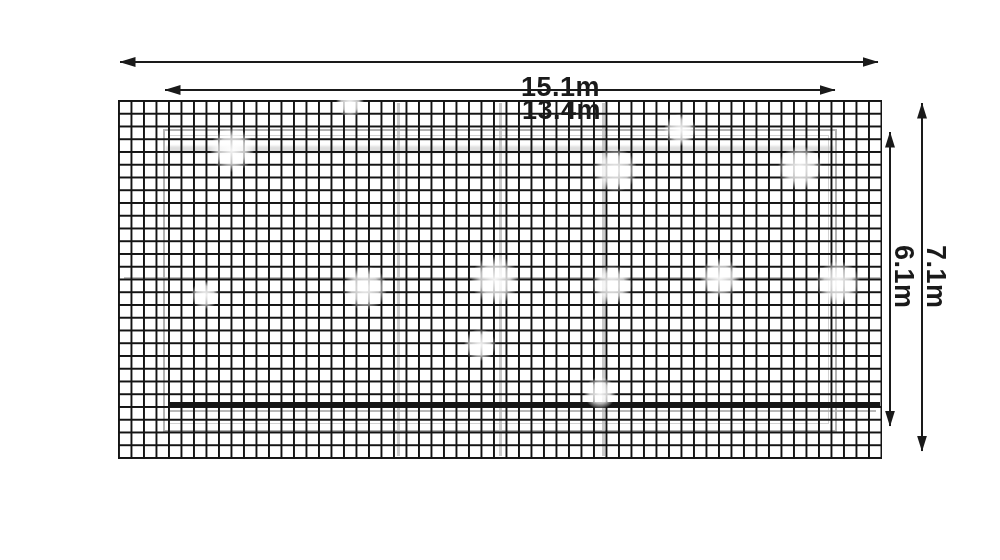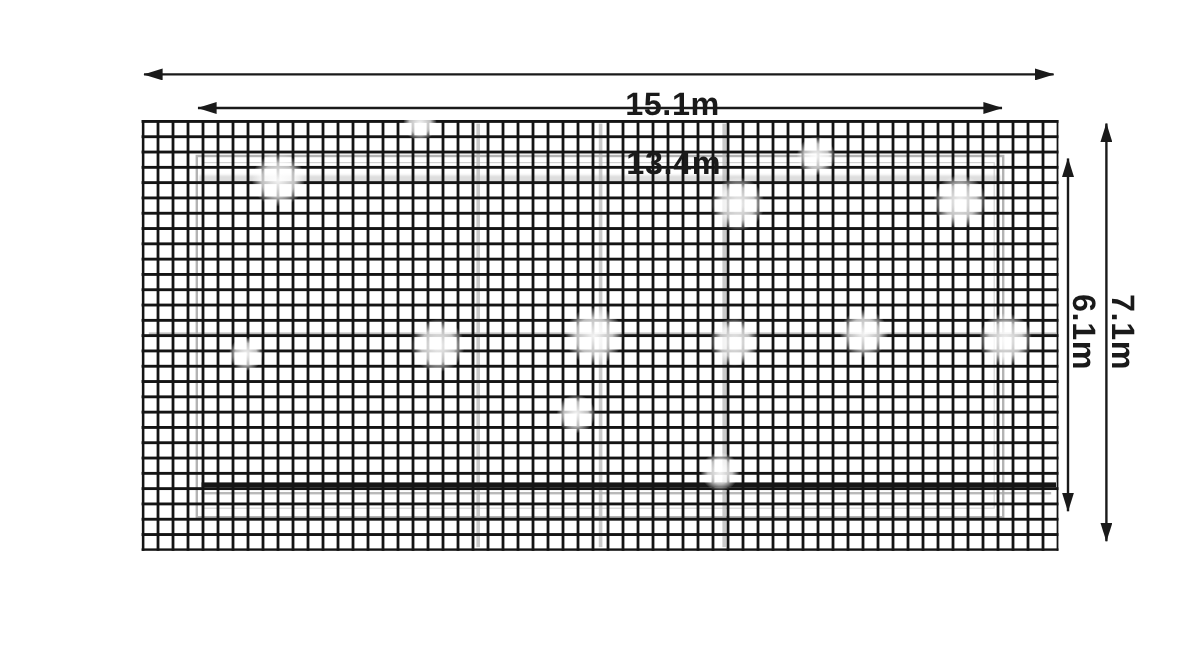--- a/index.html
+++ b/index.html
@@ -34,21 +34,21 @@
   }
   
   .dims{position:absolute;left:0;top:0;z-index:6;}
   
   .dim-label{
     position:absolute;z-index:7;font-size:27px;font-weight:600;letter-spacing:.5px;
     color:#1a1a1a;line-height:27px;
   }
   .h-label{width:200px;text-align:right;margin-top:45px;}
   .outer-width-label{left:400px;top:29px;}
-  .inner-width-label{left:401px;top:78px;}
+  .inner-width-label{left:401px;top:52px;}
   .v-label{
     writing-mode:vertical-rl;height:120px;width:30px;top:217px;
     display:flex;align-items:center;justify-content:center;
   }
   .outer-height-label{left:920px;}
   .inner-height-label{left:888px;}
 </style>
 </head>
 <body>
 

